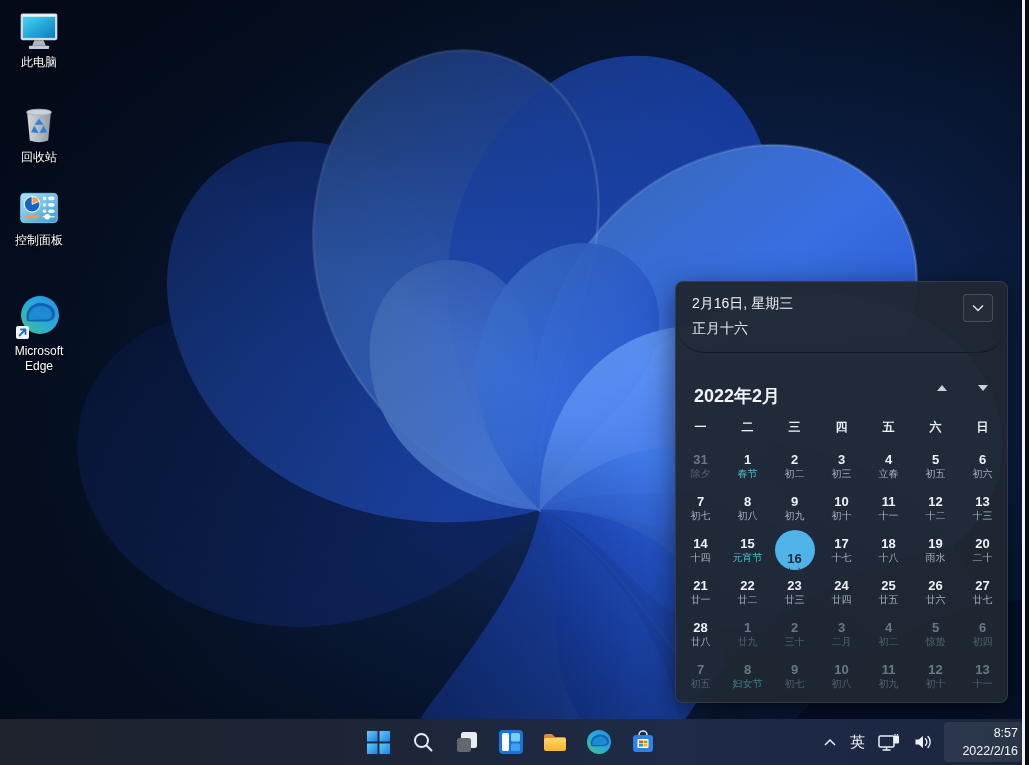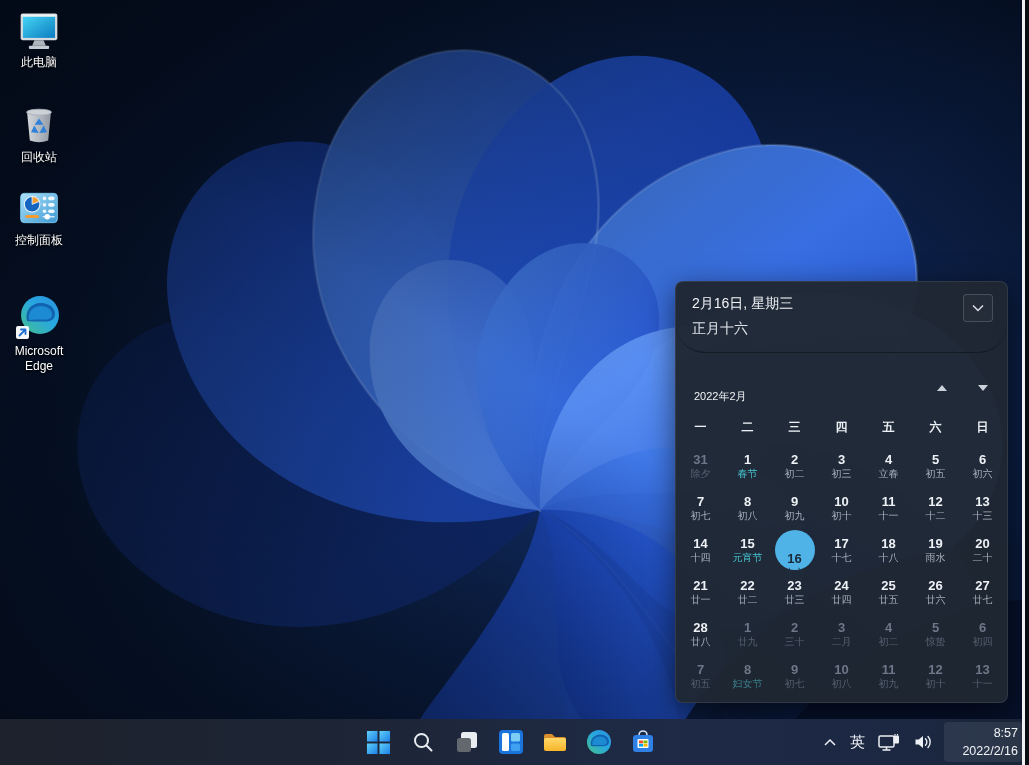--- a/index.html
+++ b/index.html
@@ -18,21 +18,21 @@
   .cal-panel { position:absolute; left:675px; top:281px; width:333px; height:422px;
                background:rgba(31,39,51,.97); border:1px solid rgba(255,255,255,.09);
                border-radius:8px; box-shadow:0 8px 30px rgba(0,0,0,.55); z-index:20; }
   .cal-header { height:71px; border-bottom:1px solid #141a24; padding:13px 16px 0 16px; position:relative;border-radius:29px; }
   .cal-date { font-size:14px; color:#f2f4f7; }
   .cal-lunar { font-size:14px; color:#dfe3e9; margin-top:7px; }
   .cal-collapse { position:absolute; right:14px; top:12px; width:30px; height:28px;
                   border:1px solid rgba(255,255,255,.16); border-radius:4px;
                   background:rgba(255,255,255,.03); display:flex; align-items:center; justify-content:center; }
   .cal-month-row { margin-top:20px; height:30px; padding:0 18px; position:relative; display:flex; align-items:center; }
-  .cal-month { font-size:11px; font-weight:normal; color:#f2f4f7;margin-top:16px; }
+  .cal-month { font-size:18px; font-weight:bold; color:#f2f4f7;margin-top:16px; }
   .nav-btn { position:absolute; top:4px; width:30px; height:22px; display:flex; align-items:center; justify-content:center; }
   .nav-up { left:251px; } .nav-down { left:292px; }
   .cal-weekdays { margin-top:16px; height:14px; display:grid; grid-template-columns:repeat(7,1fr); padding:0 1px; }
   .wd { text-align:center; font-size:12px; font-weight:bold; color:#eef1f5; }
   .cal-grid { margin-top:12px; display:grid; grid-template-columns:repeat(7,1fr); grid-auto-rows:42px; padding:0 1px; }
   .day { position:relative; display:flex; flex-direction:column; align-items:center; justify-content:center; }
   .dnum { font-size:13px; font-weight:600; color:#eef1f5; line-height:1; position:relative; z-index:1; }
   .dlun { font-size:10px; color:#a9b1bf; line-height:1; margin-top:3px; position:relative; z-index:1; }
   .dlun.fest { color:#49c7d2; }
   .day.dim .dnum { color:#6d7787; }

